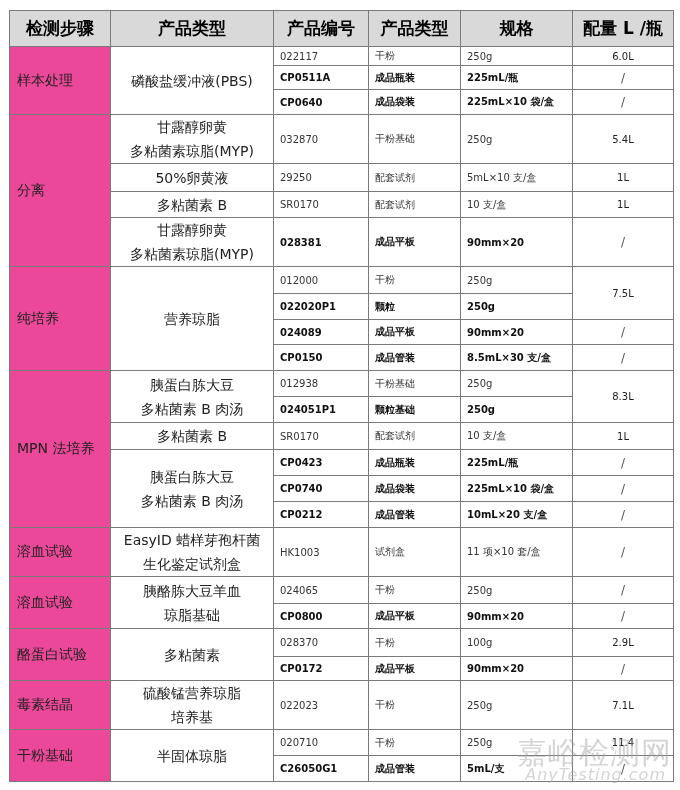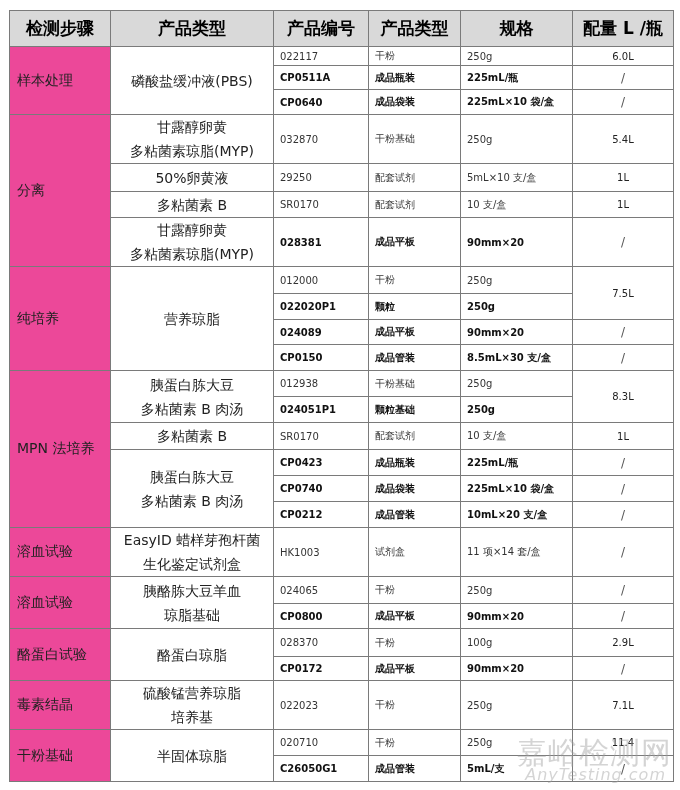--- a/index.html
+++ b/index.html
@@ -156,42 +156,42 @@
       <td class="type bold">成品管装</td>
       <td class="spec bold">10mL×20 支/盒</td>
       <td class="slash">/</td>
     </tr>
 
     <tr style="height:48px">
       <td class="step">溶血试验</td>
       <td class="name"><span>EasyID 蜡样芽孢杆菌</span><br><span>生化鉴定试剂盒</span></td>
       <td class="code">HK1003</td>
       <td class="type">试剂盒</td>
-      <td class="spec">11 项×14 套/盒</td>
+      <td class="spec">11 项×10 套/盒</td>
       <td class="slash">/</td>
     </tr>
 
     <tr style="height:27px">
       <td class="step" rowspan="2">溶血试验</td>
       <td class="name" rowspan="2"><span>胰酪胨大豆羊血</span><br><span>琼脂基础</span></td>
       <td class="code">024065</td>
       <td class="type">干粉</td>
       <td class="spec">250g</td>
       <td class="slash">/</td>
     </tr>
     <tr style="height:25px">
       <td class="code bold">CP0800</td>
       <td class="type bold">成品平板</td>
       <td class="spec bold">90mm×20</td>
       <td class="slash">/</td>
     </tr>
 
     <tr style="height:28px">
       <td class="step" rowspan="2">酪蛋白试验</td>
-      <td class="name" rowspan="2">酪蛋白琼脂</td>
+      <td class="name" rowspan="2">多粘菌素</td>
       <td class="code">028370</td>
       <td class="type">干粉</td>
       <td class="spec">100g</td>
       <td class="qty">2.9L</td>
     </tr>
     <tr style="height:24px">
       <td class="code bold">CP0172</td>
       <td class="type bold">成品平板</td>
       <td class="spec bold">90mm×20</td>
       <td class="slash">/</td>

